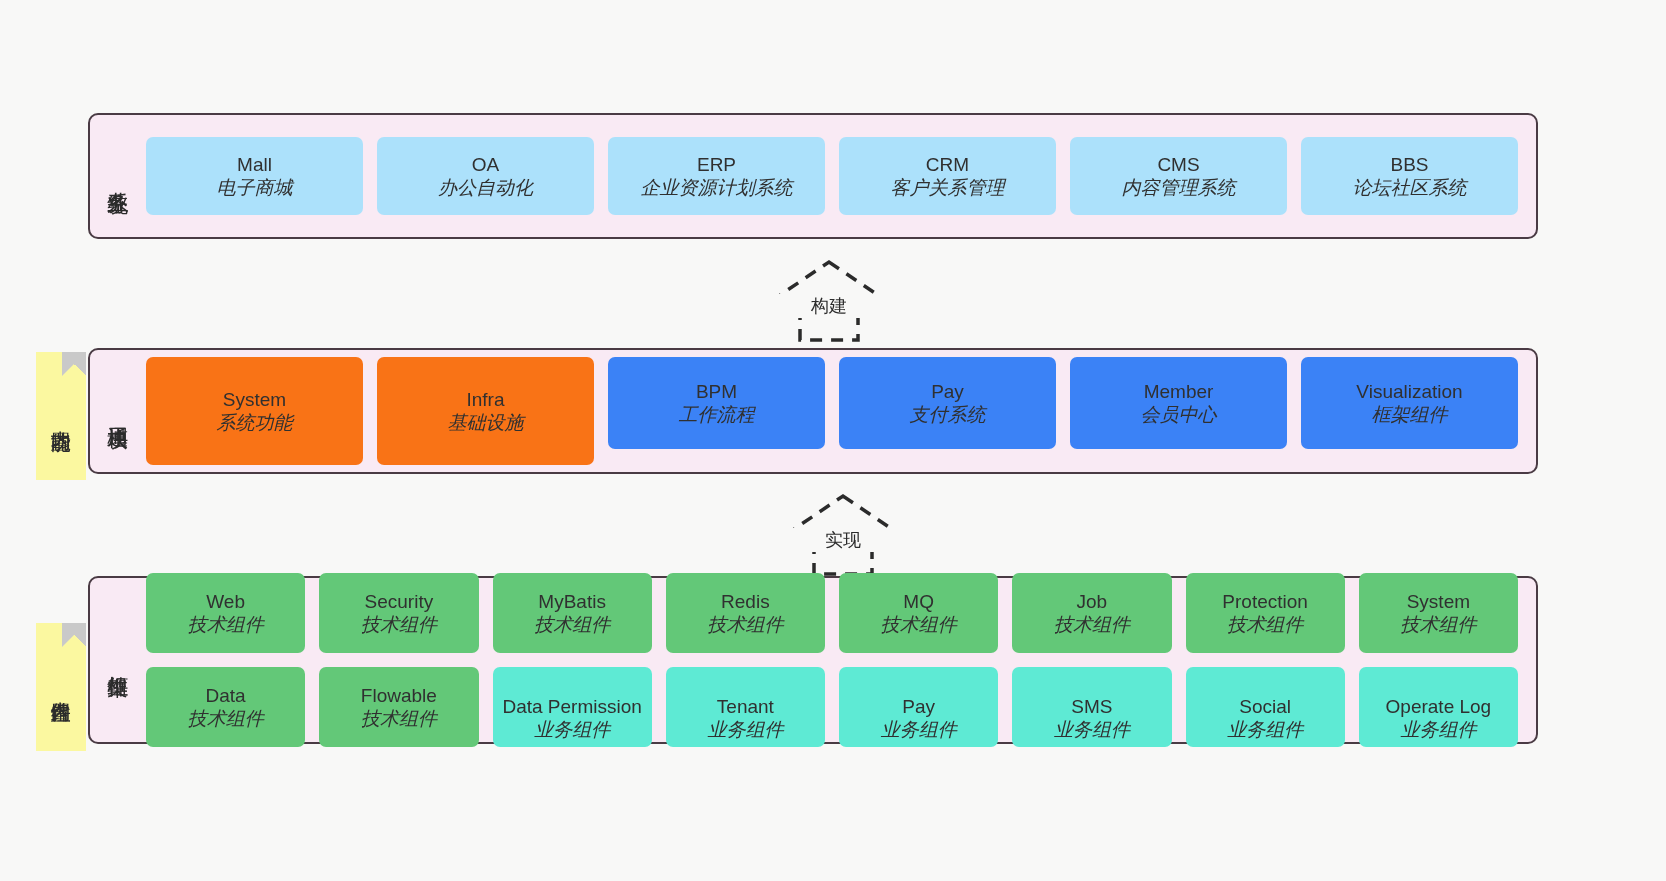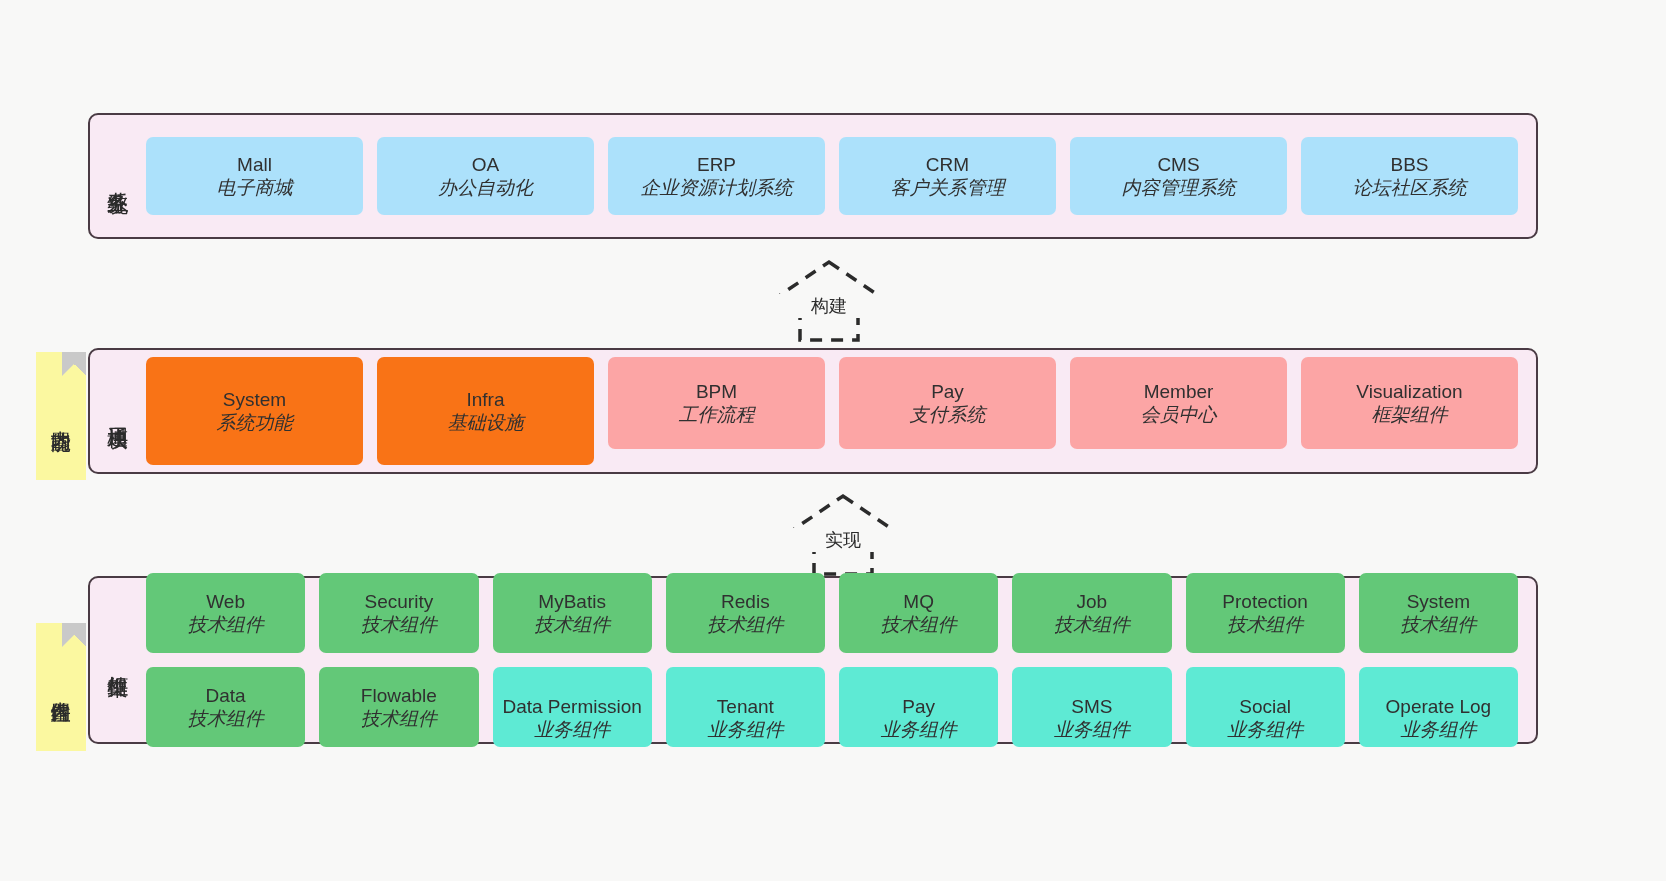--- a/index.html
+++ b/index.html
@@ -77,21 +77,21 @@
     line-height: 1.22;
     color: #303030;
     padding: 6px 4px;
     user-select: none;
   }
   .card .l1 { display: block; }
   .card .l2 { display: block; font-style: italic; }
 
   .blue        { background: #ace1fb; height: 78px; }
   .red-strong  { background: #f97316; height: 108px; }
-  .red-soft    { background: #fca5a5; height: 92px; }
+  .red-soft    { background: #3b82f6; height: 92px; }
   .green-strong{ background: #63c878; height: 80px; }
   .green-soft  { background: #5eead4; height: 80px; justify-content: flex-end; }
 
   
   .note {
     position: absolute;
     box-sizing: border-box;
     background: #fbf8a0;
     color: #2b2b2b;
     font-size: 20px;

